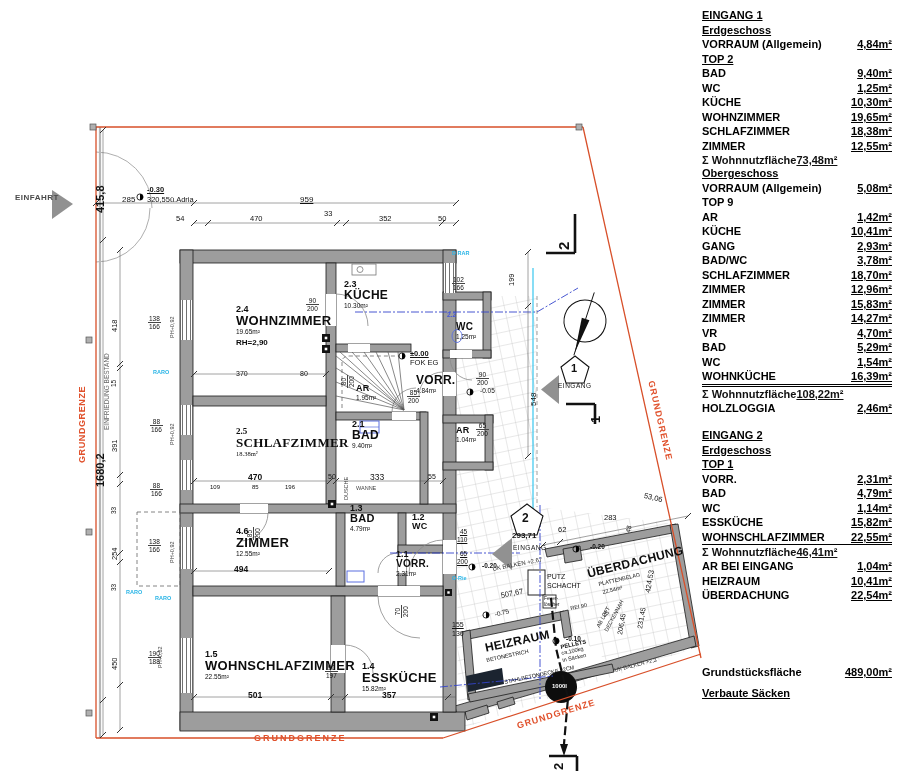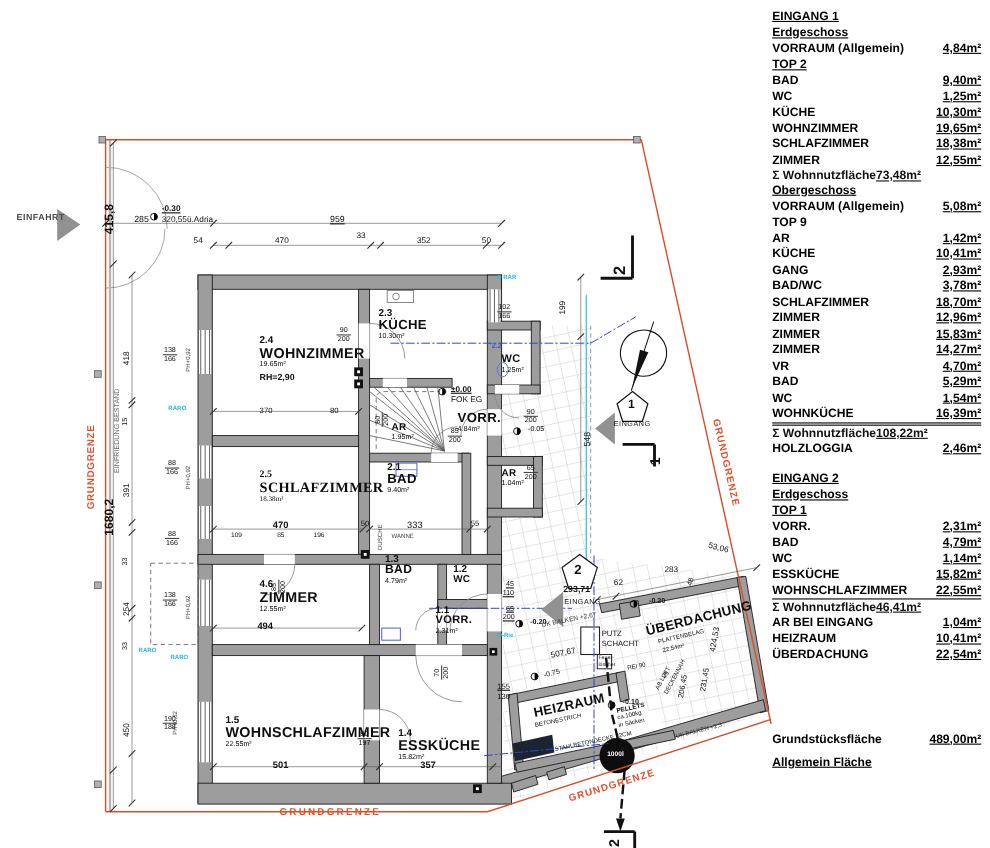--- a/index.html
+++ b/index.html
@@ -592,18 +592,18 @@
           <span class="ll">ÜBERDACHUNG</span>
           <span class="lv">22,54m²</span>
         </div>
         <div class="gap" style="height: 62px;"></div>
         <div class="lr i">
           <span class="ll">Grundstücksfläche</span>
           <span class="lv">489,00m²</span>
         </div>
         <div class="gap" style="height: 7px;"></div>
         <div class="lr h">
-          <span class="ll">Allgemein Fläche</span>
+          <span class="ll">Verbaute Säcken</span>
         </div>
       </div>
 </div>
 
 </div>
 
 </body></html>

